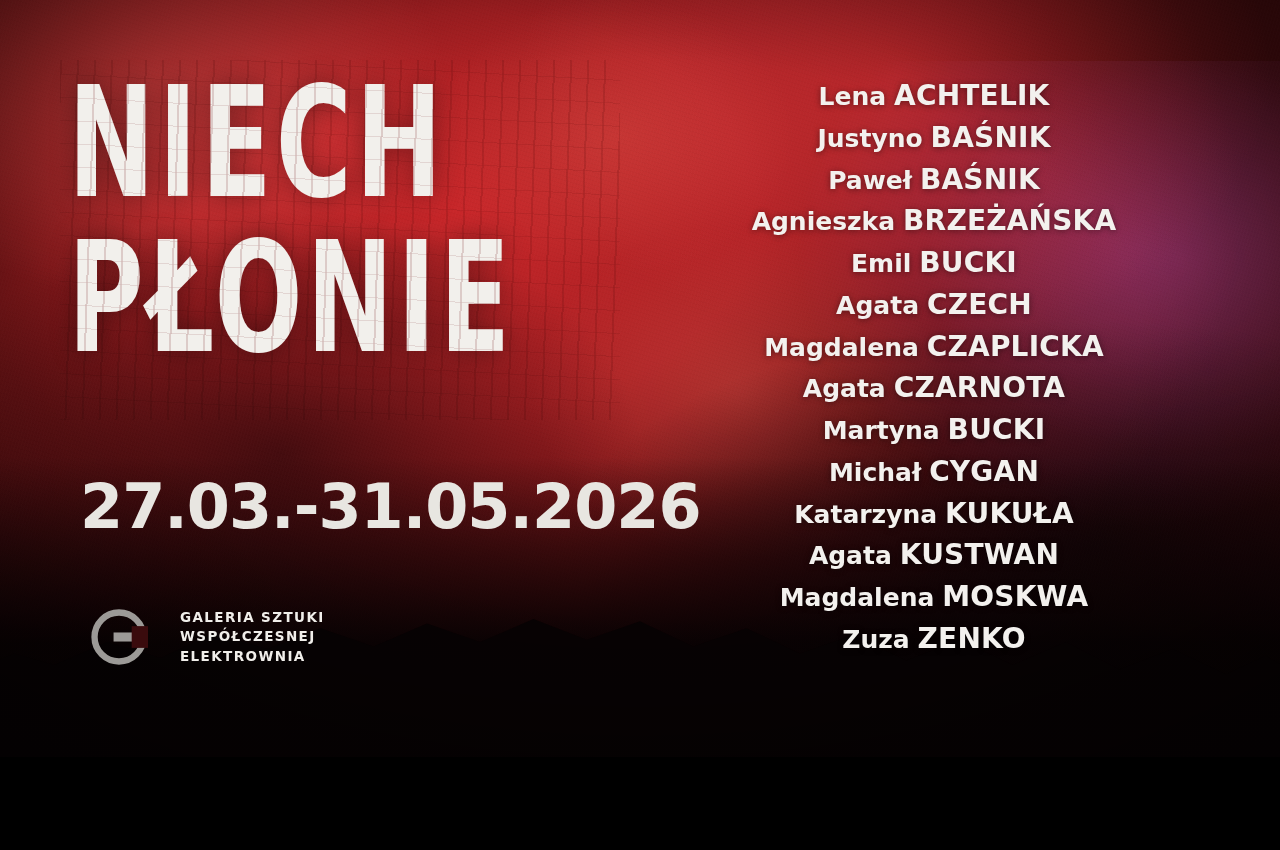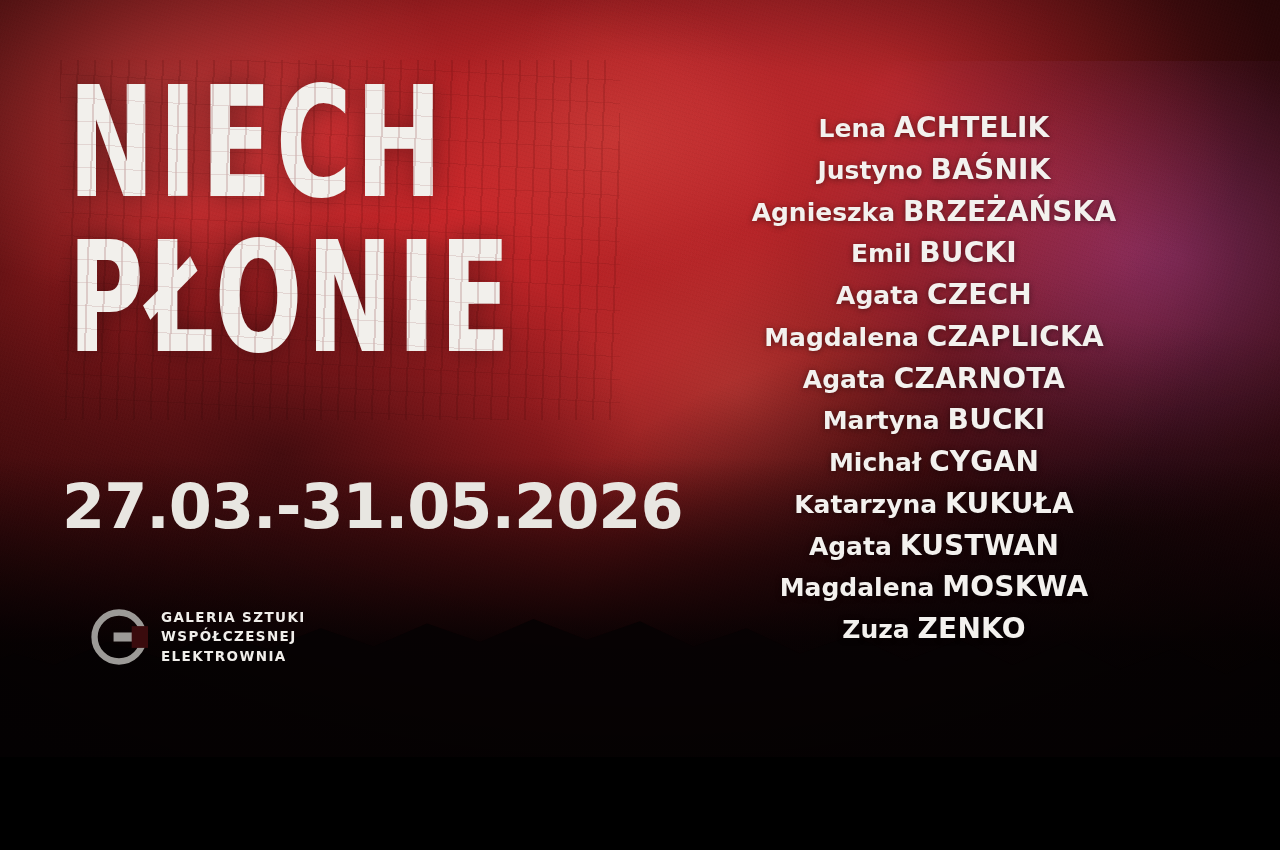--- a/index.html
+++ b/index.html
@@ -119,37 +119,37 @@
     opacity: 0.30;
     background-image:
       repeating-linear-gradient(92deg, rgba(120,18,20,0.55) 0 2px, rgba(0,0,0,0) 2px 17px),
       repeating-linear-gradient(3deg, rgba(120,18,20,0.40) 0 1px, rgba(0,0,0,0) 1px 23px);
     mix-blend-mode: multiply;
   }
 
   
   .dates {
     position: absolute;
-    left: 62px;
+    left: 80px;
     top: 470px;
     color: #e8e6e1;
     font-family: "DejaVu Sans", sans-serif;
     font-weight: 700;
     font-size: 62px;
     letter-spacing: -1px;
   }
 
   
   .logo-row {
     position: absolute;
     left: 90px;
     top: 608px;
     display: flex;
     align-items: center;
-    gap: 13px;
+    gap: 32px;
   }
   .logo-mark {
     width: 58px;
     height: 58px;
     position: relative;
     flex: none;
   }
   .logo-text {
     color: #f0eeea;
     font-family: "DejaVu Sans", sans-serif;
@@ -163,21 +163,20 @@
   
   .artists {
     position: absolute;
     right: 86px;
     top: 76px;
     width: 520px;
     text-align: center;
     display: flex;
     flex-direction: column;
     gap: 2px;
-    margin-top: 32px;
   }
   .artist {
     color: #f3f1ee;
     font-family: "DejaVu Sans", sans-serif;
     font-size: 25px;
     line-height: 1.42;
     white-space: nowrap;
     text-shadow: 0 1px 6px rgba(0,0,0,0.45);
   }
   .artist .first {
@@ -222,20 +221,21 @@
     <div class="logo-text">
       <div>GALERIA SZTUKI</div>
       <div>WSPÓŁCZESNEJ</div>
       <div>ELEKTROWNIA</div>
     </div>
   </div>
 
   <div class="artists">
     <div class="artist"><span class="first">Lena</span> <span class="last">ACHTELIK</span></div>
     <div class="artist"><span class="first">Justyno</span> <span class="last">BAŚNIK</span></div>
+    <div class="artist"><span class="first">Paweł</span> <span class="last">BAŚNIK</span></div>
     <div class="artist"><span class="first">Agnieszka</span> <span class="last">BRZEŻAŃSKA</span></div>
     <div class="artist"><span class="first">Emil</span> <span class="last">BUCKI</span></div>
     <div class="artist"><span class="first">Agata</span> <span class="last">CZECH</span></div>
     <div class="artist"><span class="first">Magdalena</span> <span class="last">CZAPLICKA</span></div>
     <div class="artist"><span class="first">Agata</span> <span class="last">CZARNOTA</span></div>
     <div class="artist"><span class="first">Martyna</span> <span class="last">BUCKI</span></div>
     <div class="artist"><span class="first">Michał</span> <span class="last">CYGAN</span></div>
     <div class="artist"><span class="first">Katarzyna</span> <span class="last">KUKUŁA</span></div>
     <div class="artist"><span class="first">Agata</span> <span class="last">KUSTWAN</span></div>
     <div class="artist"><span class="first">Magdalena</span> <span class="last">MOSKWA</span></div>

